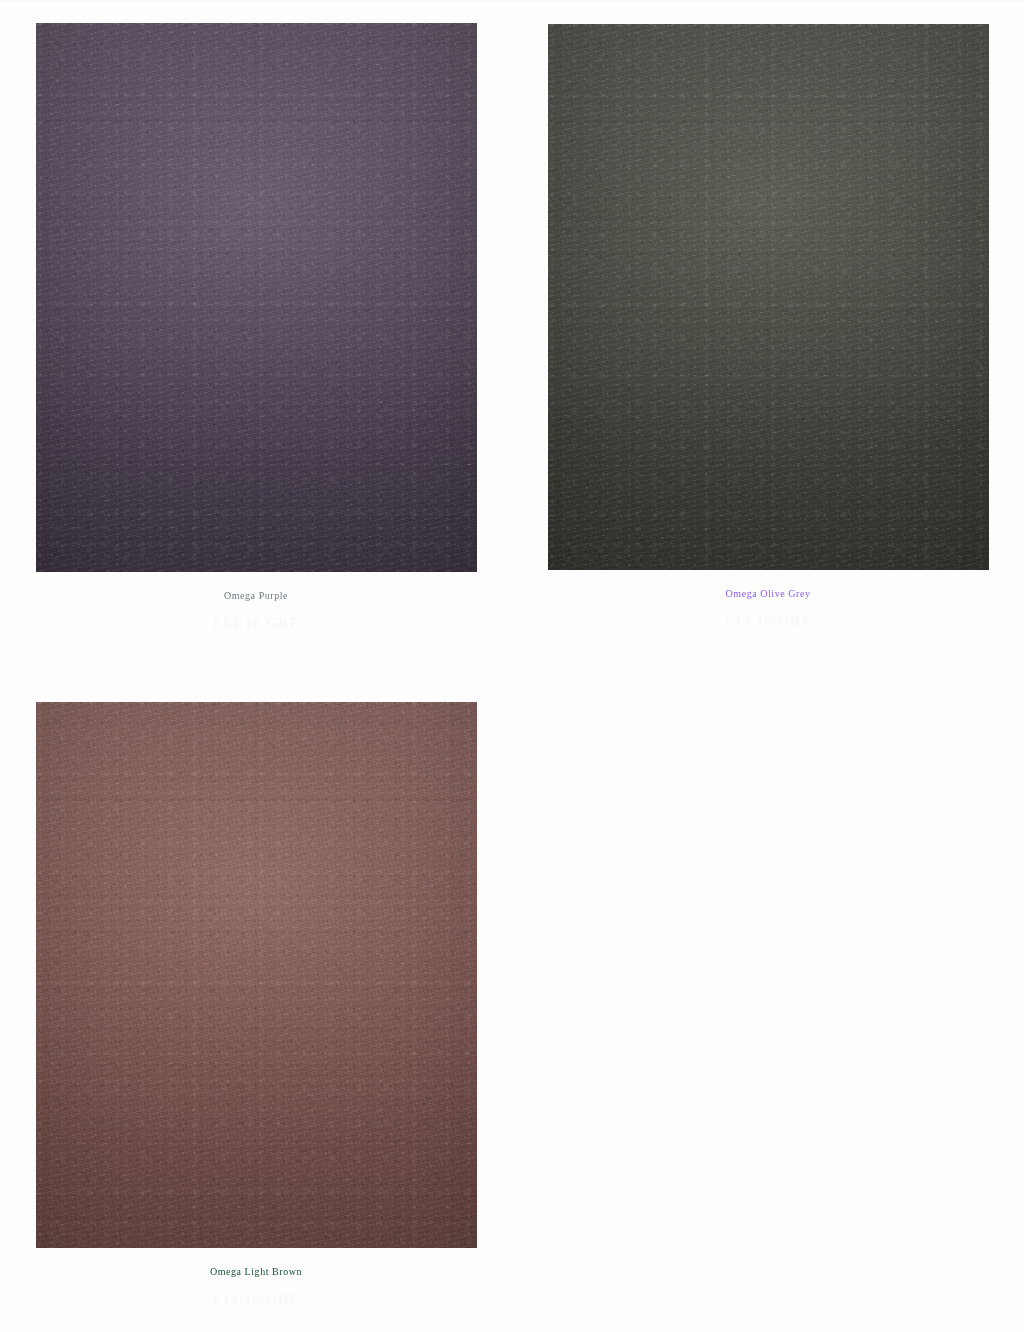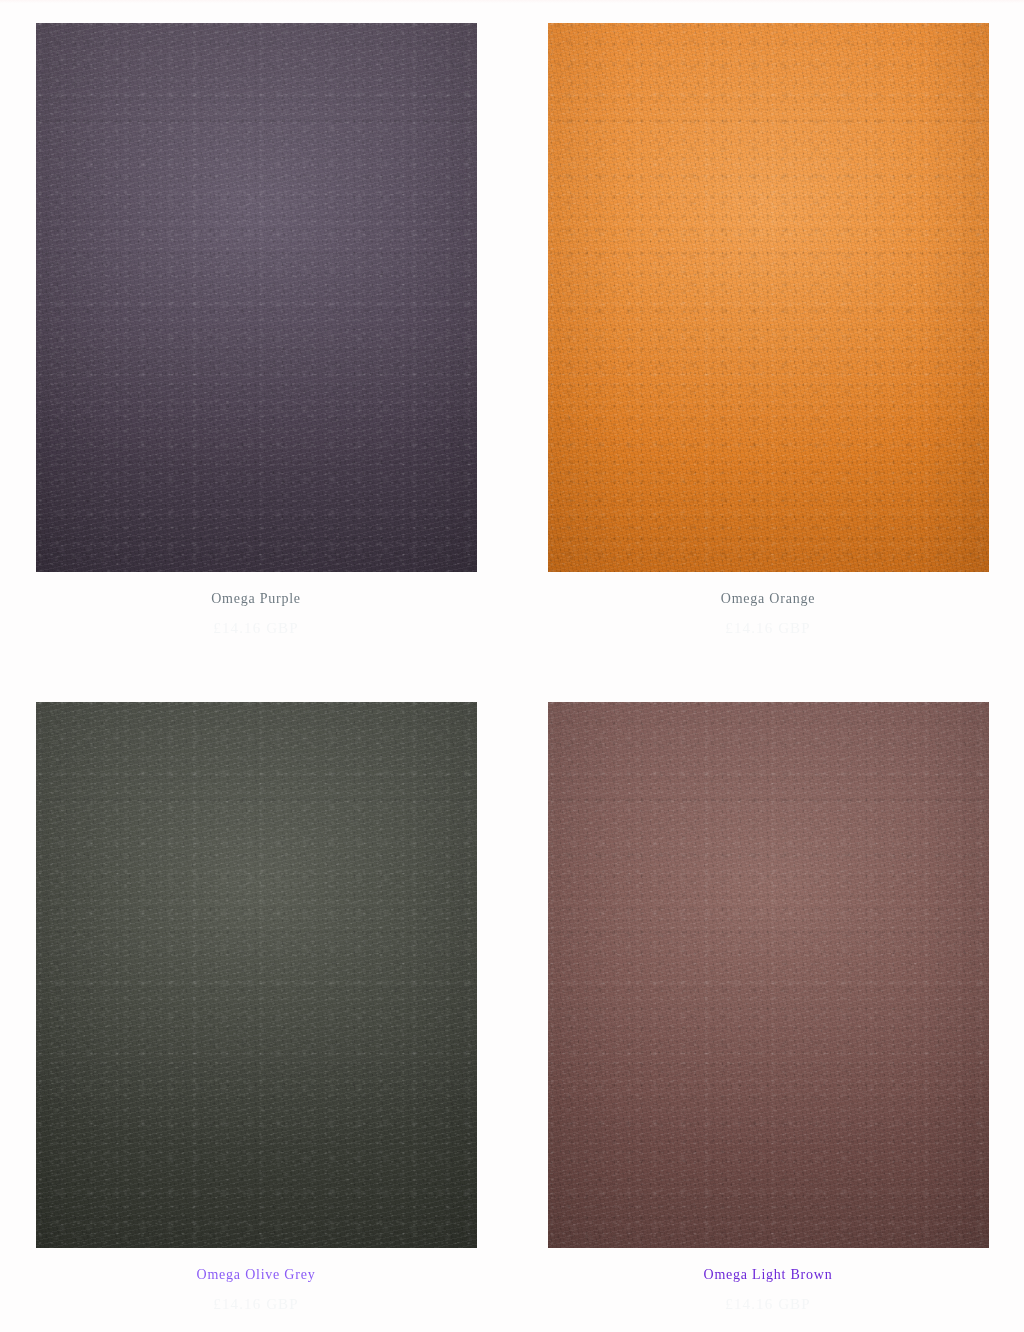--- a/index.html
+++ b/index.html
@@ -99,21 +99,21 @@
     inset: 0;
     pointer-events: none;
     background:
       radial-gradient(ellipse 120% 70% at 50% 32%, rgba(255,255,255,.085), transparent 72%),
       linear-gradient(180deg, rgba(255,255,255,.05) 0%, rgba(0,0,0,0) 35%, rgba(0,0,0,.05) 100%),
       linear-gradient(90deg, rgba(0,0,0,.045) 0%, rgba(0,0,0,0) 18%, rgba(0,0,0,0) 84%, rgba(0,0,0,.05) 100%);
   }
 
   .caption {
     margin-top: 18px;
-    font-size: 14px;
+    font-size: 10px;
     letter-spacing: .055em;
     color: #6e7a82;
     font-family: "Liberation Serif", "DejaVu Serif", serif;
     text-align: center;
     line-height: 1.25;
     white-space: nowrap;
   }
   .price {
     margin-top: 11px;
     font-size: 15px;
@@ -139,33 +139,20 @@
         <div class="grain g2"></div>
         <div class="grain g3"></div>
         <div class="grain g4"></div>
         <div class="sheen"></div>
       </div>
     </div>
     <div class="caption" style="color: rgb(110, 122, 130);">Omega Purple</div>
     <div class="price" style="color: rgb(244, 246, 247);">£14.16 GBP</div>
   </div>
 
-  <div class="card row1">
-    <div class="swatch-wrap">
-      <div class="swatch" style="background: radial-gradient(130% 80% at 50% 35%, rgb(244, 154, 66) 0%, rgb(232, 131, 38) 55%, rgb(201, 106, 21) 100%);">
-        <div class="grain g1"></div>
-        <div class="grain g2"></div>
-        <div class="grain g3"></div>
-        <div class="grain g4"></div>
-        <div class="sheen"></div>
-      </div>
-    </div>
-    <div class="caption" style="color: rgb(110, 122, 130);">Omega Orange</div>
-    <div class="price" style="color: rgb(244, 246, 247);">£14.16 GBP</div>
-  </div>
 
   <div class="card row2">
     <div class="swatch-wrap">
       <div class="swatch" style="background: radial-gradient(130% 80% at 50% 35%, rgb(78, 81, 71) 0%, rgb(62, 65, 57) 55%, rgb(44, 47, 40) 100%);">
         <div class="grain g1"></div>
         <div class="grain g2"></div>
         <div class="grain g3"></div>
         <div class="grain g4"></div>
         <div class="sheen"></div>
       </div>
@@ -177,17 +164,17 @@
   <div class="card row2">
     <div class="swatch-wrap">
       <div class="swatch" style="background: radial-gradient(130% 80% at 50% 35%, rgb(138, 96, 89) 0%, rgb(118, 80, 76) 55%, rgb(93, 62, 59) 100%);">
         <div class="grain g1"></div>
         <div class="grain g2"></div>
         <div class="grain g3"></div>
         <div class="grain g4"></div>
         <div class="sheen"></div>
       </div>
     </div>
-    <div class="caption" style="color: #6d28d9;">Omega Light Brown</div>
+    <div class="caption" style="color: #14532d;">Omega Light Brown</div>
     <div class="price" style="color: rgb(244, 246, 247);">£14.16 GBP</div>
   </div>
 
 </div>
 
 </body></html>

